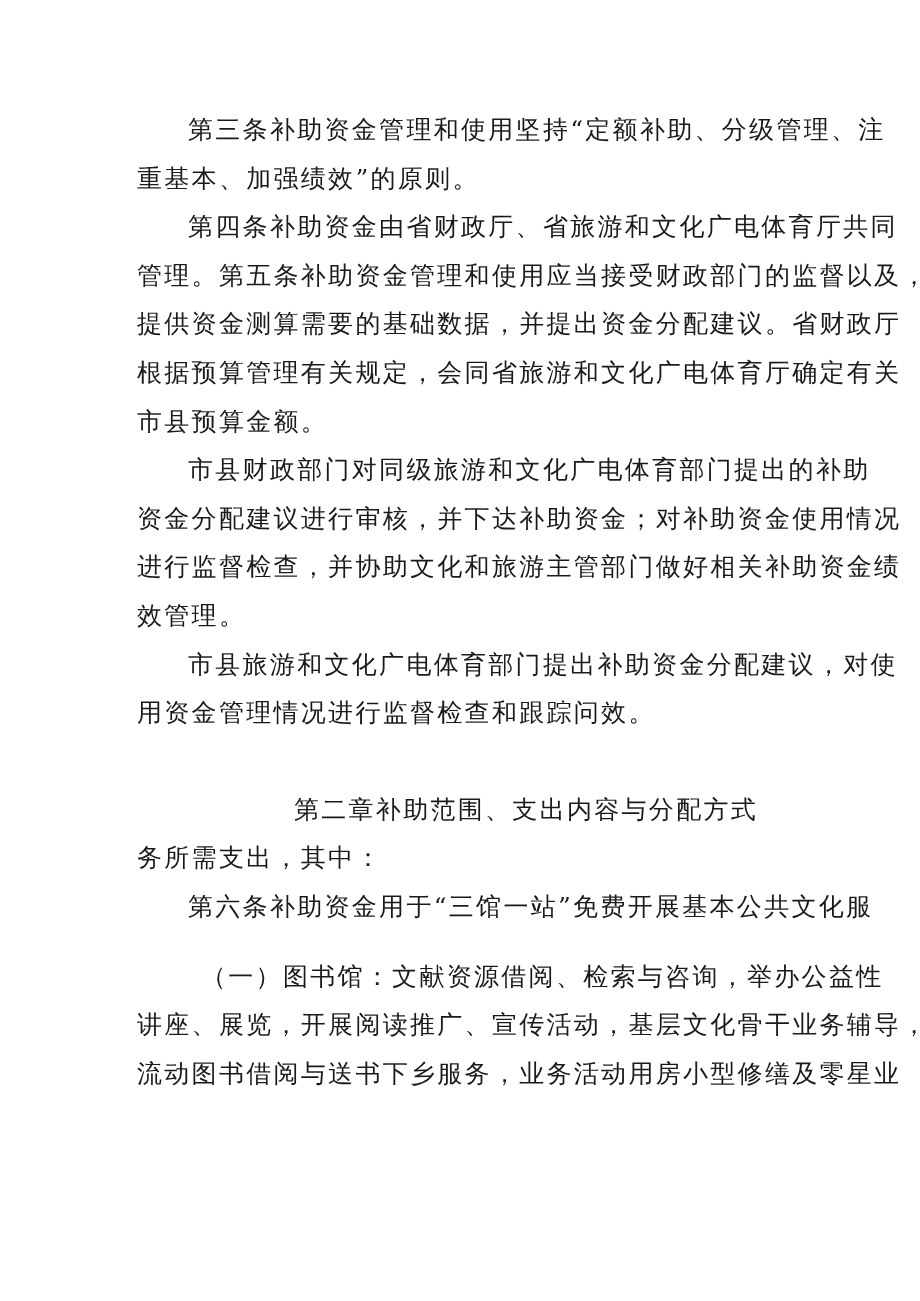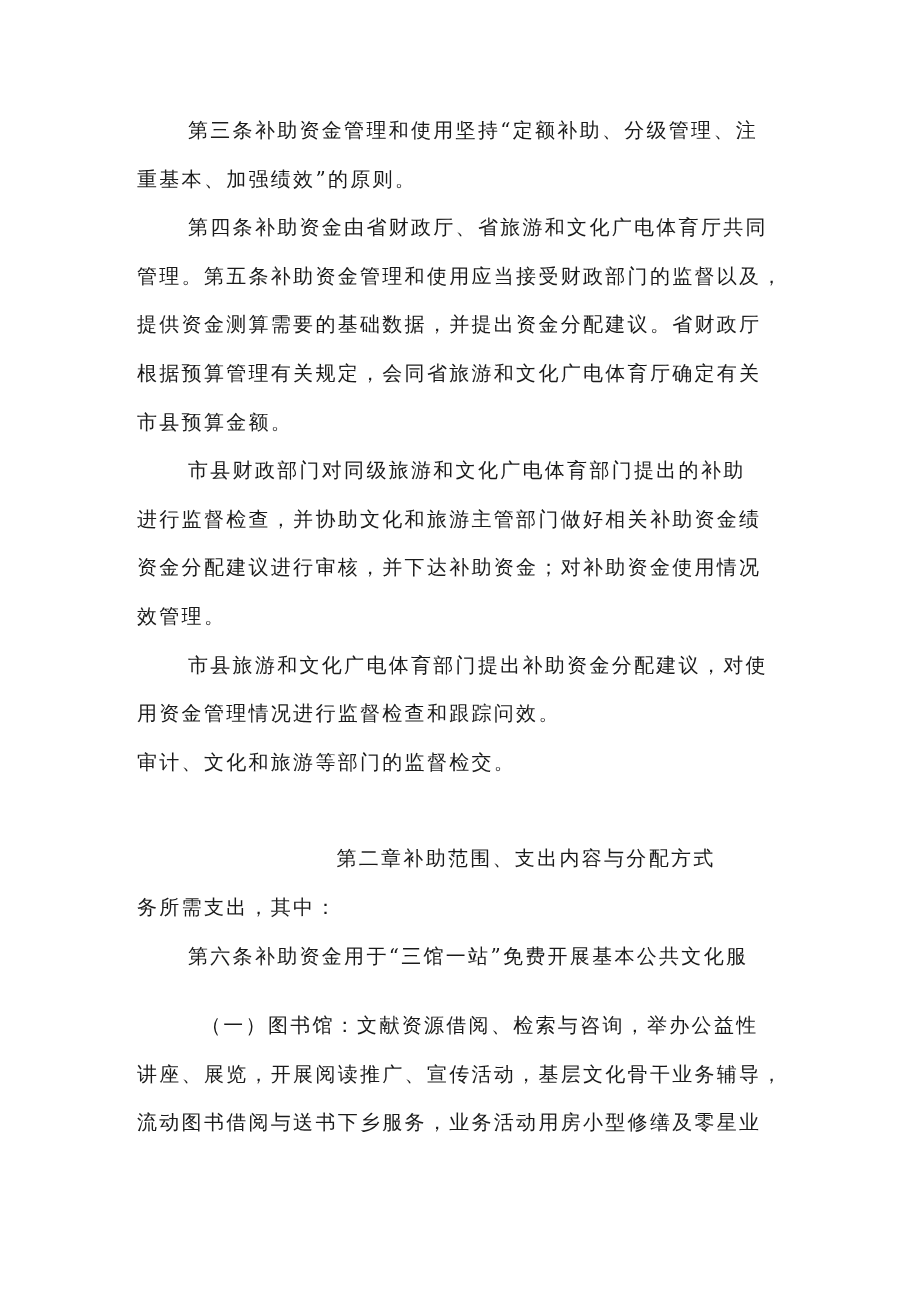--- a/index.html
+++ b/index.html
@@ -18,21 +18,21 @@
     .page {
       position: absolute;
       left: 137px;
       top: 111px;
       width: 648px;
     }
     .line {
       display: block;
       height: 48.6px;
       line-height: 38px;
-      font-size: 20px;
+      font-size: 25px;
       letter-spacing: 2.3px;
       white-space: nowrap;
     }
     .indent {
       padding-left: 51px;
     }
     .indent2 {
       padding-left: 64px;
       margin-top: 21px;
     }
@@ -57,32 +57,31 @@
   <div>
     <span class="line indent">第四条补助资金由省财政厅、省旅游和文化广电体育厅共同</span>
     <span class="line">管理。第五条补助资金管理和使用应当接受财政部门的监督以及，</span>
     <span class="line">提供资金测算需要的基础数据，并提出资金分配建议。省财政厅</span>
     <span class="line">根据预算管理有关规定，会同省旅游和文化广电体育厅确定有关</span>
     <span class="line">市县预算金额。</span>
   </div>
 
   <div>
     <span class="line indent">市县财政部门对同级旅游和文化广电体育部门提出的补助</span>
+    <span class="line">资金分配建议进行审核，并下达补助资金；对补助资金使用情况</span>
     <span class="line">进行监督检查，并协助文化和旅游主管部门做好相关补助资金绩</span>
-    <span class="line">资金分配建议进行审核，并下达补助资金；对补助资金使用情况</span>
     <span class="line">效管理。</span>
   </div>
 
   <div>
     <span class="line indent">市县旅游和文化广电体育部门提出补助资金分配建议，对使</span>
     <span class="line">用资金管理情况进行监督检查和跟踪问效。</span>
   </div>
 
   <div>
-    <span class="line">审计、文化和旅游等部门的监督检交。</span>
   </div>
 
   <div class="gap"></div>
 
   <span class="line heading">第二章补助范围、支出内容与分配方式</span>
 
   <div>
     <span class="line">务所需支出，其中：</span>
     <span class="line indent">第六条补助资金用于“三馆一站”免费开展基本公共文化服</span>
   </div>

